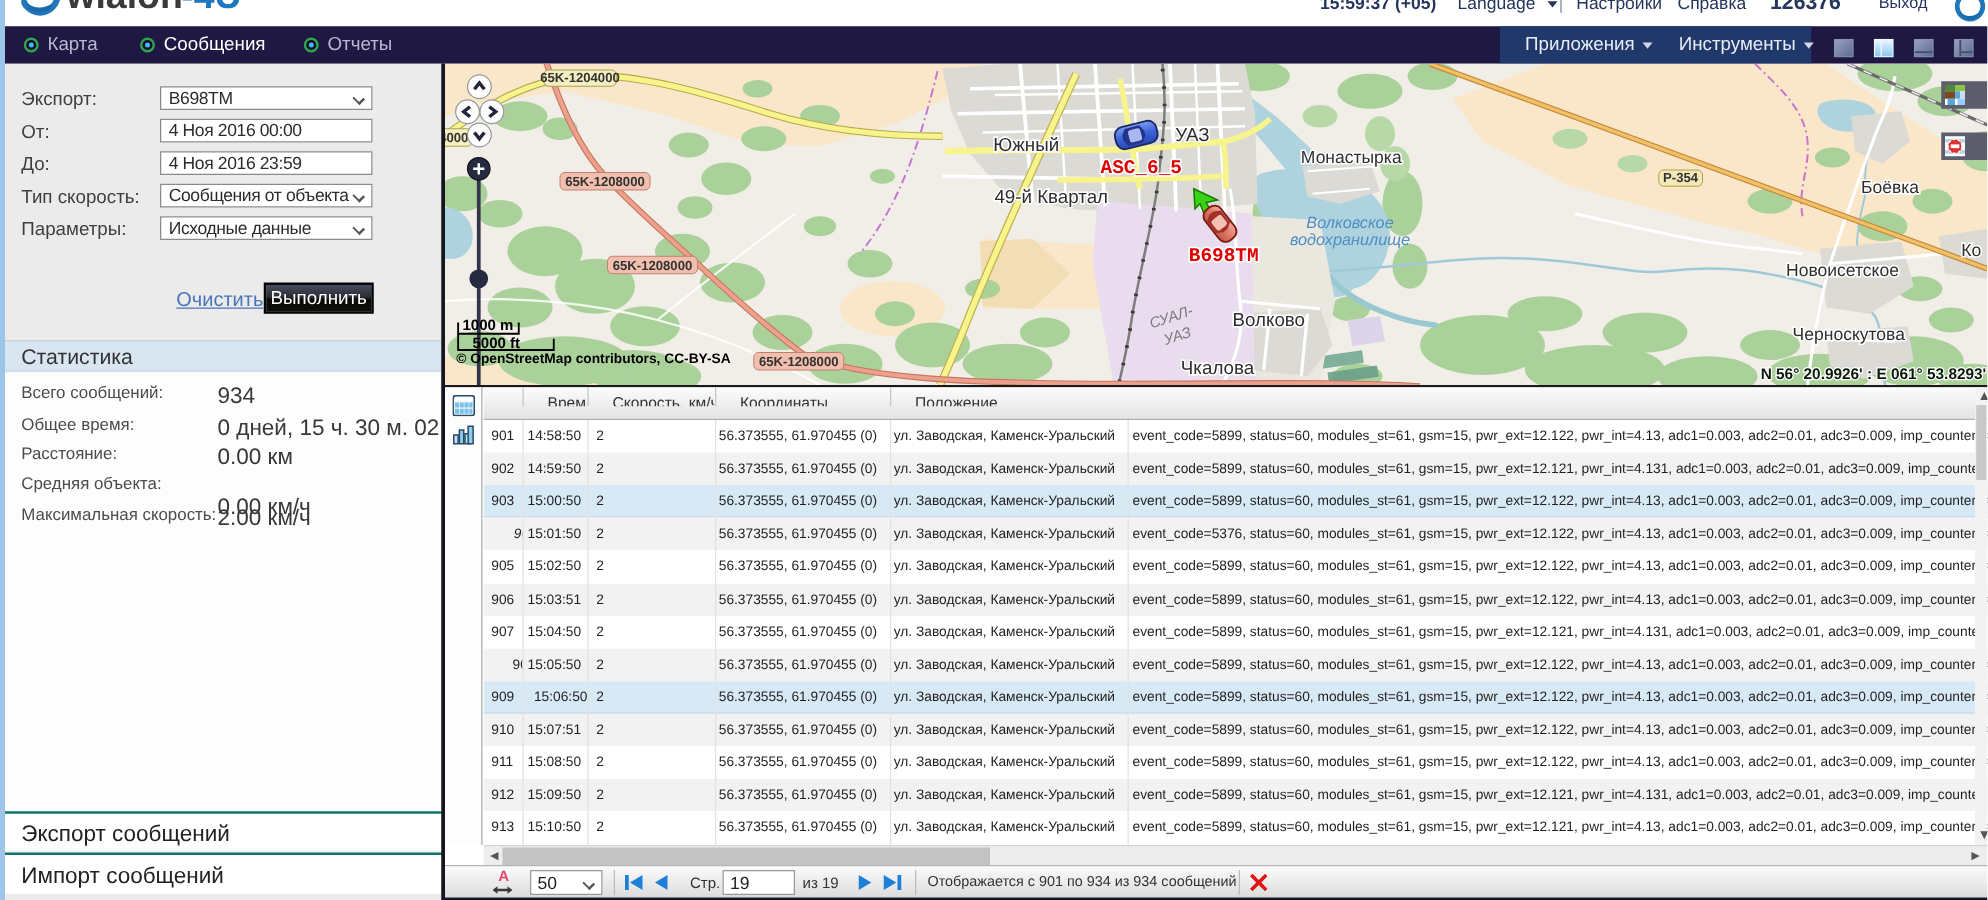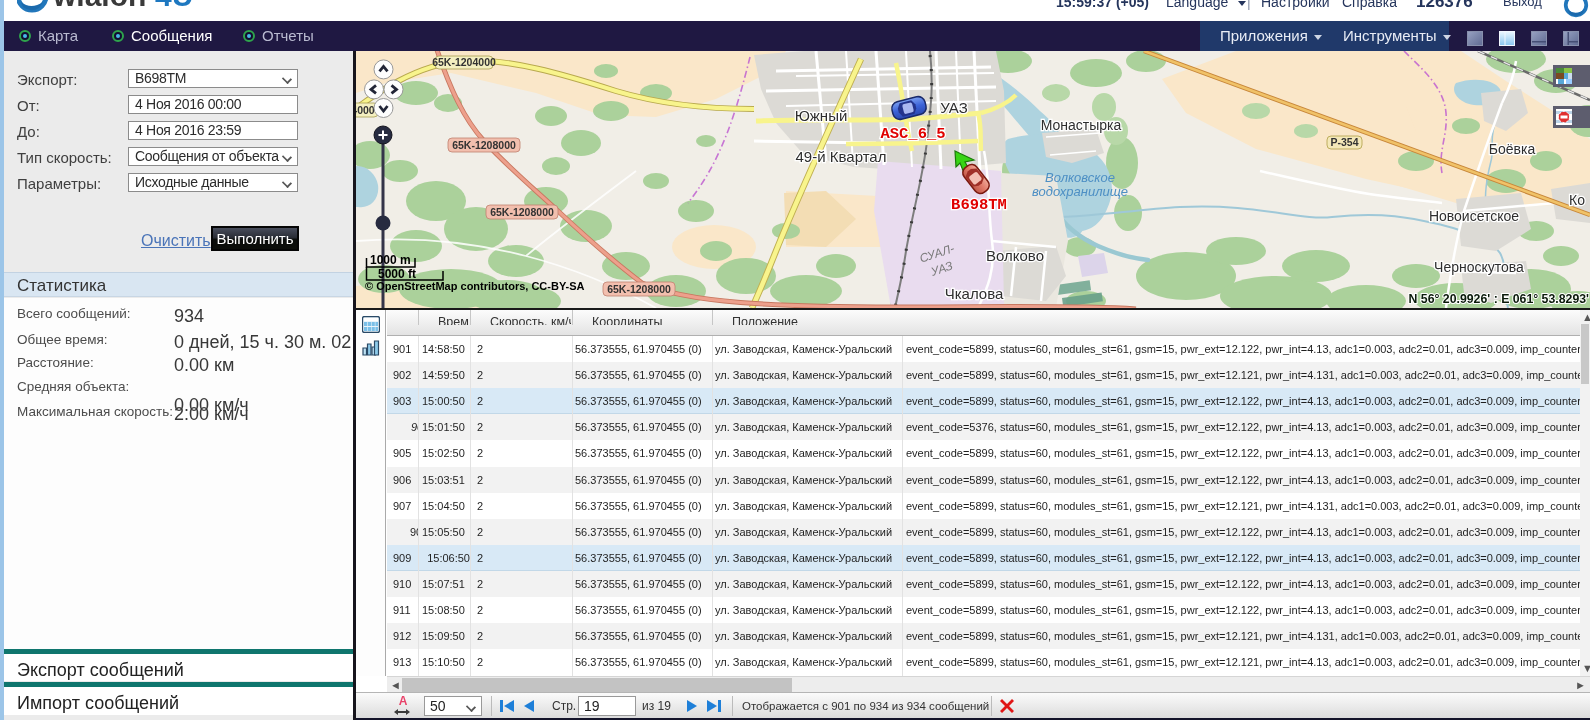--- a/index.html
+++ b/index.html
@@ -23,21 +23,21 @@
 #leftpanel{left:4px;top:51px;width:349px;height:669px;background:#ebebeb;}
 .flabel{position:absolute;left:13px;font-size:15px;color:#3f3f3f;}
 .field{position:absolute;left:124px;width:170px;height:19px;background:#fff;border:1px solid #8b8b8b;font-size:14px;color:#2b2b2b;line-height:17px;padding-left:6px;letter-spacing:-0.3px;white-space:nowrap;}
 .selchev{position:absolute;right:6px;top:5px;width:8px;height:8px;border-right:2px solid #555;border-bottom:2px solid #555;transform:rotate(45deg) scale(1,0.8);}
 #clearlink{position:absolute;left:137px;top:181px;font-size:16px;color:#4a74b8;text-decoration:underline;}
 #execbtn{position:absolute;left:207px;top:175px;width:88px;height:25px;background:linear-gradient(#484d5c 0%,#2a2d36 45%,#0a0c0a 55%,#0c0e0a 100%);border:2px solid #050505;color:#fff;font-size:15px;text-align:center;line-height:21px;}
 #stathead{position:absolute;left:0;top:221px;width:349px;height:25px;background:#d9e6f2;border-top:1px solid #c2d2e2;border-bottom:1px solid #c8d6e4;font-size:17px;color:#333;line-height:25px;padding-left:13px;}
 #statbody{position:absolute;left:0;top:247px;width:349px;height:352px;background:#fdfdfd;}
 .stlab{position:absolute;left:13px;font-size:13.5px;color:#4c4c4c;white-space:nowrap;}
 .stval{position:absolute;left:170px;font-size:18px;color:#383838;white-space:nowrap;}
-.exprow{position:absolute;left:0;width:404px;height:32px;background:#fff;border-top:5px solid #0f766e;font-size:18px;color:#222;line-height:32px;padding-left:13px;}
+.exprow{position:absolute;left:0;width:404px;height:32px;background:#fff;border-top:2px solid #0f766e;font-size:18px;color:#222;line-height:32px;padding-left:13px;}
 
 #vline{left:353px;top:51px;width:3px;height:669px;background:#17151d;}
 
 #map{left:356px;top:51px;width:1234px;height:257px;background:#f2efe9;overflow:hidden;}
 #mapborder{left:356px;top:308px;width:1234px;height:2px;background:#1a1a1a;}
 
 #tablearea{left:356px;top:310px;width:1234px;height:410px;background:#fff;}
 #iconstrip{position:absolute;left:0;top:0;width:30px;height:366px;background:#fdfdfd;border-right:1px solid #aaa;}
 #thead{position:absolute;left:31px;top:0;width:1203px;height:26px;background:linear-gradient(#fcfcfc,#e3e3e3);border-bottom:1px solid #b0b0b0;}
 .th{position:absolute;top:0;height:15px;line-height:25px;font-size:12.5px;color:#333;padding-left:19px;border-left:1px solid #c6c6c6;white-space:nowrap;overflow:hidden;}

